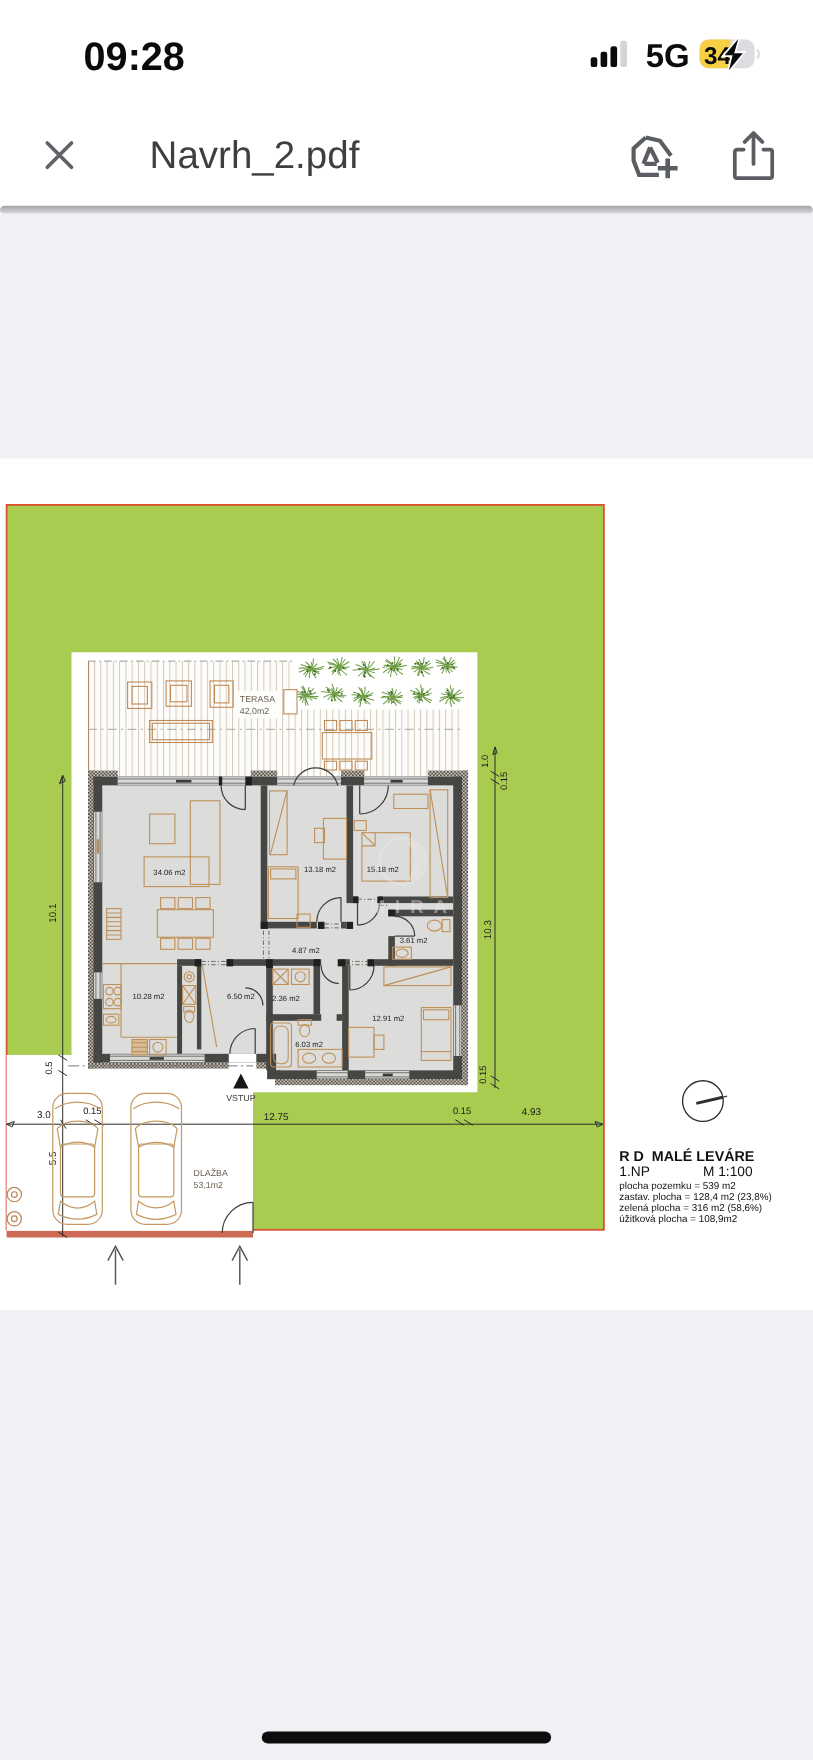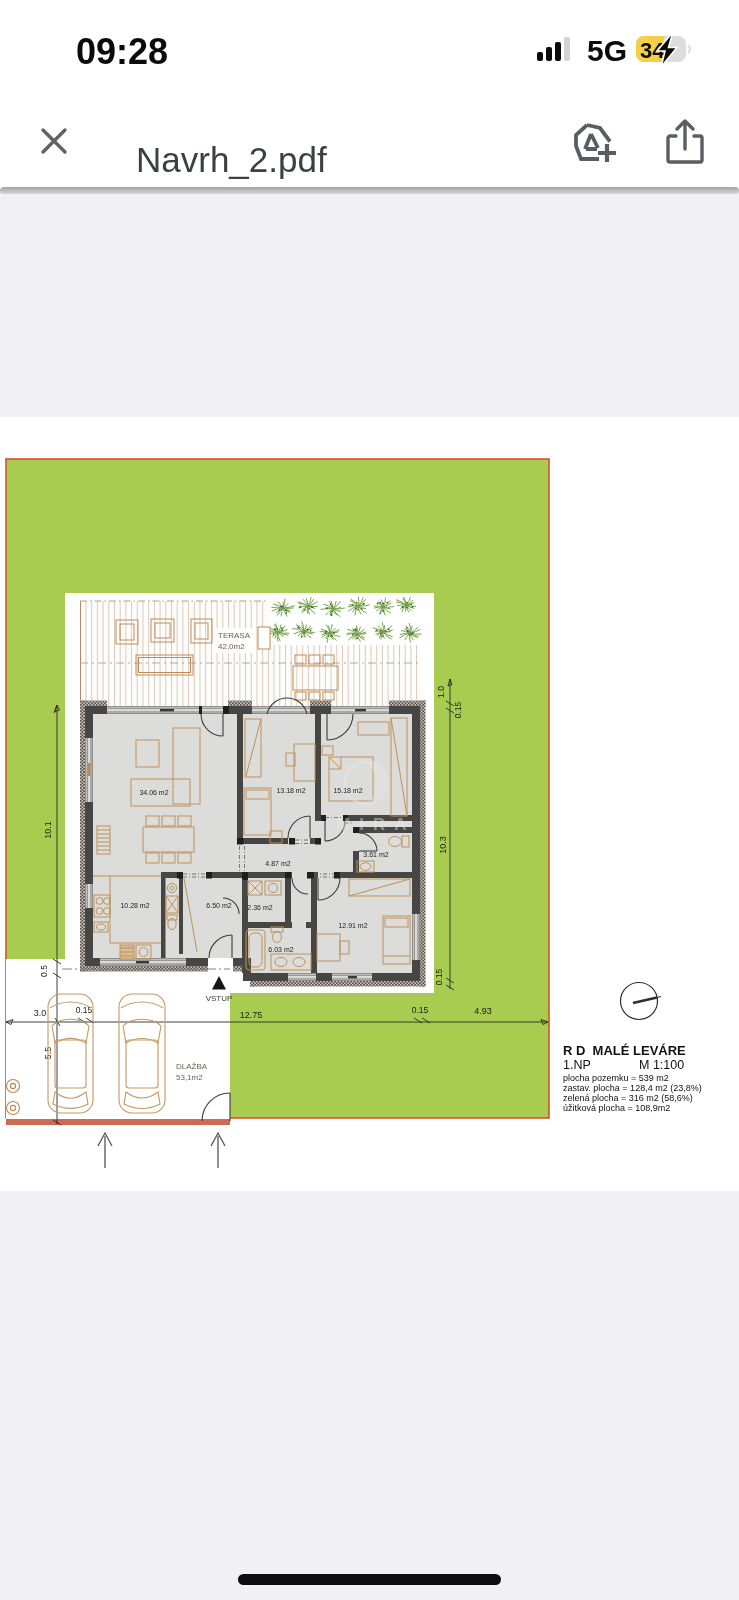--- a/index.html
+++ b/index.html
@@ -30,21 +30,21 @@
     <text x="110" y="28" font-size="22" font-weight="700" fill="#0b0b0b" font-family="Liberation Sans,sans-serif">34</text>
     <path d="M143,2 L127,21 h8 L131,37 L147,17.5 h-8.5 z" fill="#0b0b0b" stroke="#fff" stroke-width="1.6"></path>
     <path d="M158,15 a5,5 0 0 1 0,8" stroke="#dcdce1" stroke-width="2" fill="none"></path>
   </g>
 </svg>
 
 <svg class="abs" style="left:40px;top:127px;" width="28" height="28" viewBox="0 0 28 28">
   <path d="M3,3 L25,25 M25,3 L3,25" stroke="#5f6368" stroke-width="3.4" stroke-linecap="round"></path>
 </svg>
 
-<div class="abs" style="left:136px;top:140px;font-size:35px;color:#3c4043;">Navrh_2.pdf</div>
+<div class="abs" style="left:136px;top:122px;font-size:35px;color:#3c4043;">Navrh_2.pdf</div>
 
 <svg class="abs" style="left:572px;top:119px;" width="50" height="52" viewBox="0 0 50 52">
   <g stroke="#5a5d61" stroke-width="3.8" fill="none" stroke-linejoin="miter">
     <path d="M15,6 L28,9 L38,22.5"></path>
     <path d="M15,6 L4,16 L4,27 L9,40 L27,40"></path>
     <path d="M19,15 L13,30 M19,15 L26,29 M14,30 L25,30"></path>
   </g>
   <path d="M35,25 v18 M26,34 h18" stroke="#5a5d61" stroke-width="4.2" fill="none"></path>
 </svg>
 

